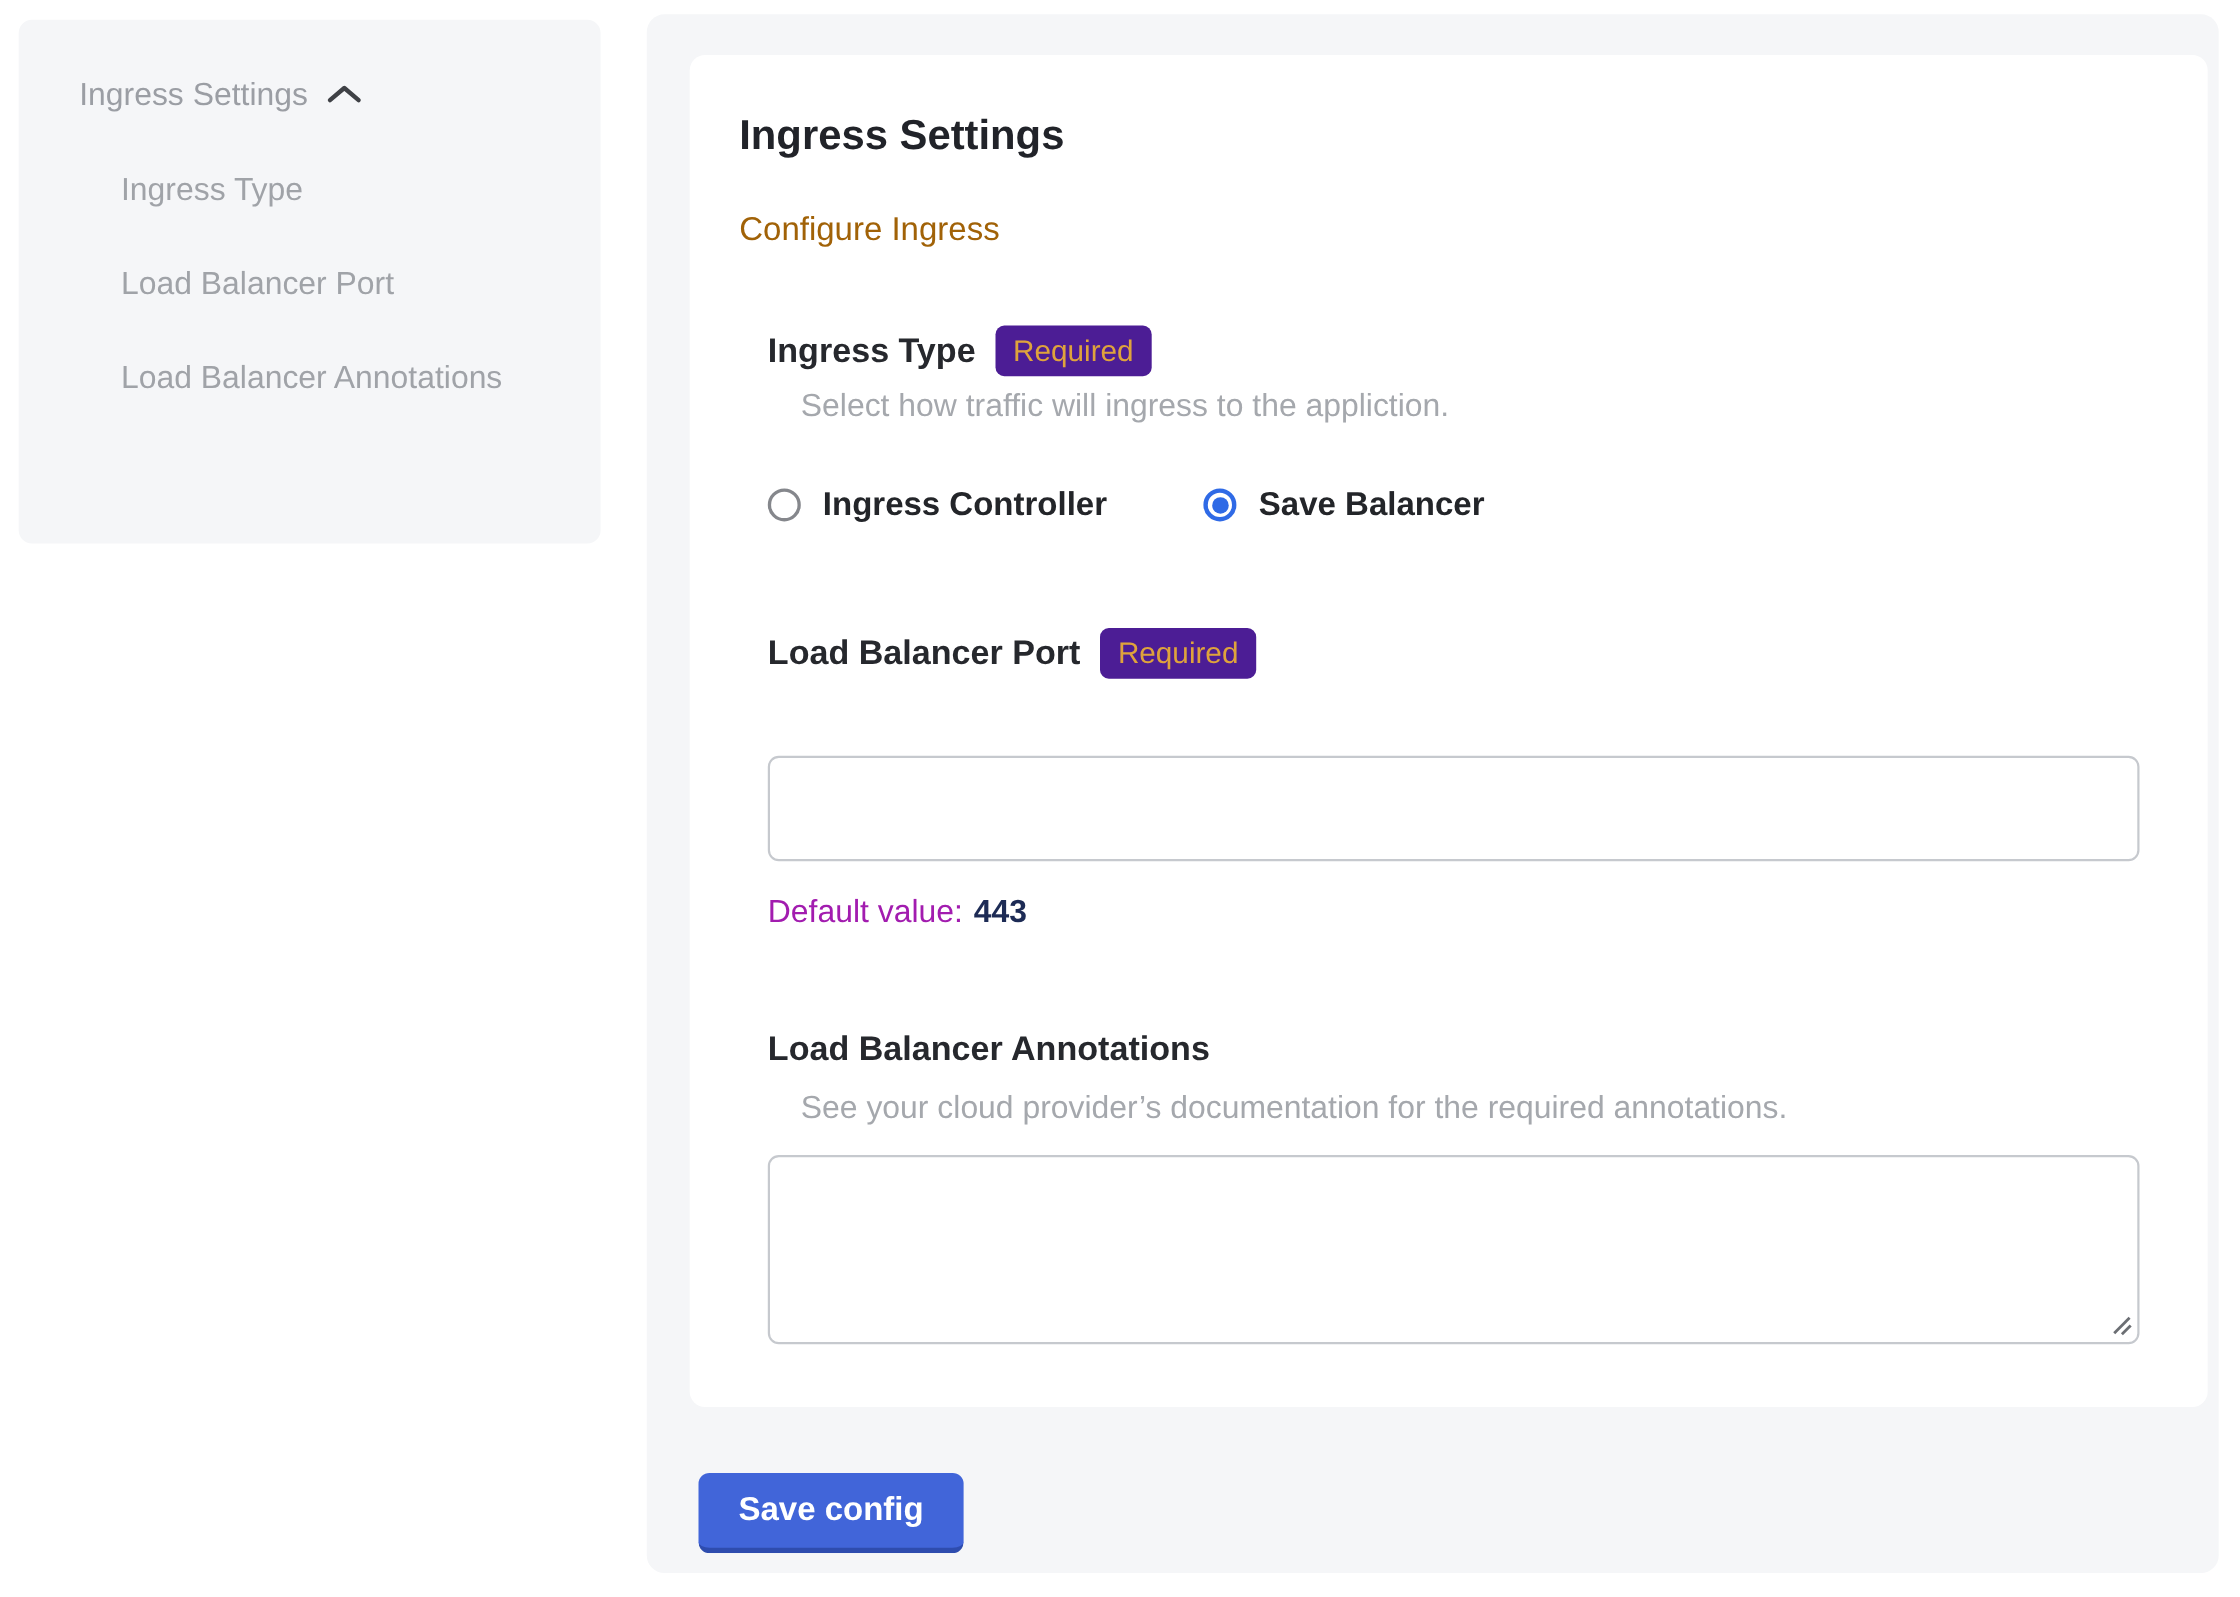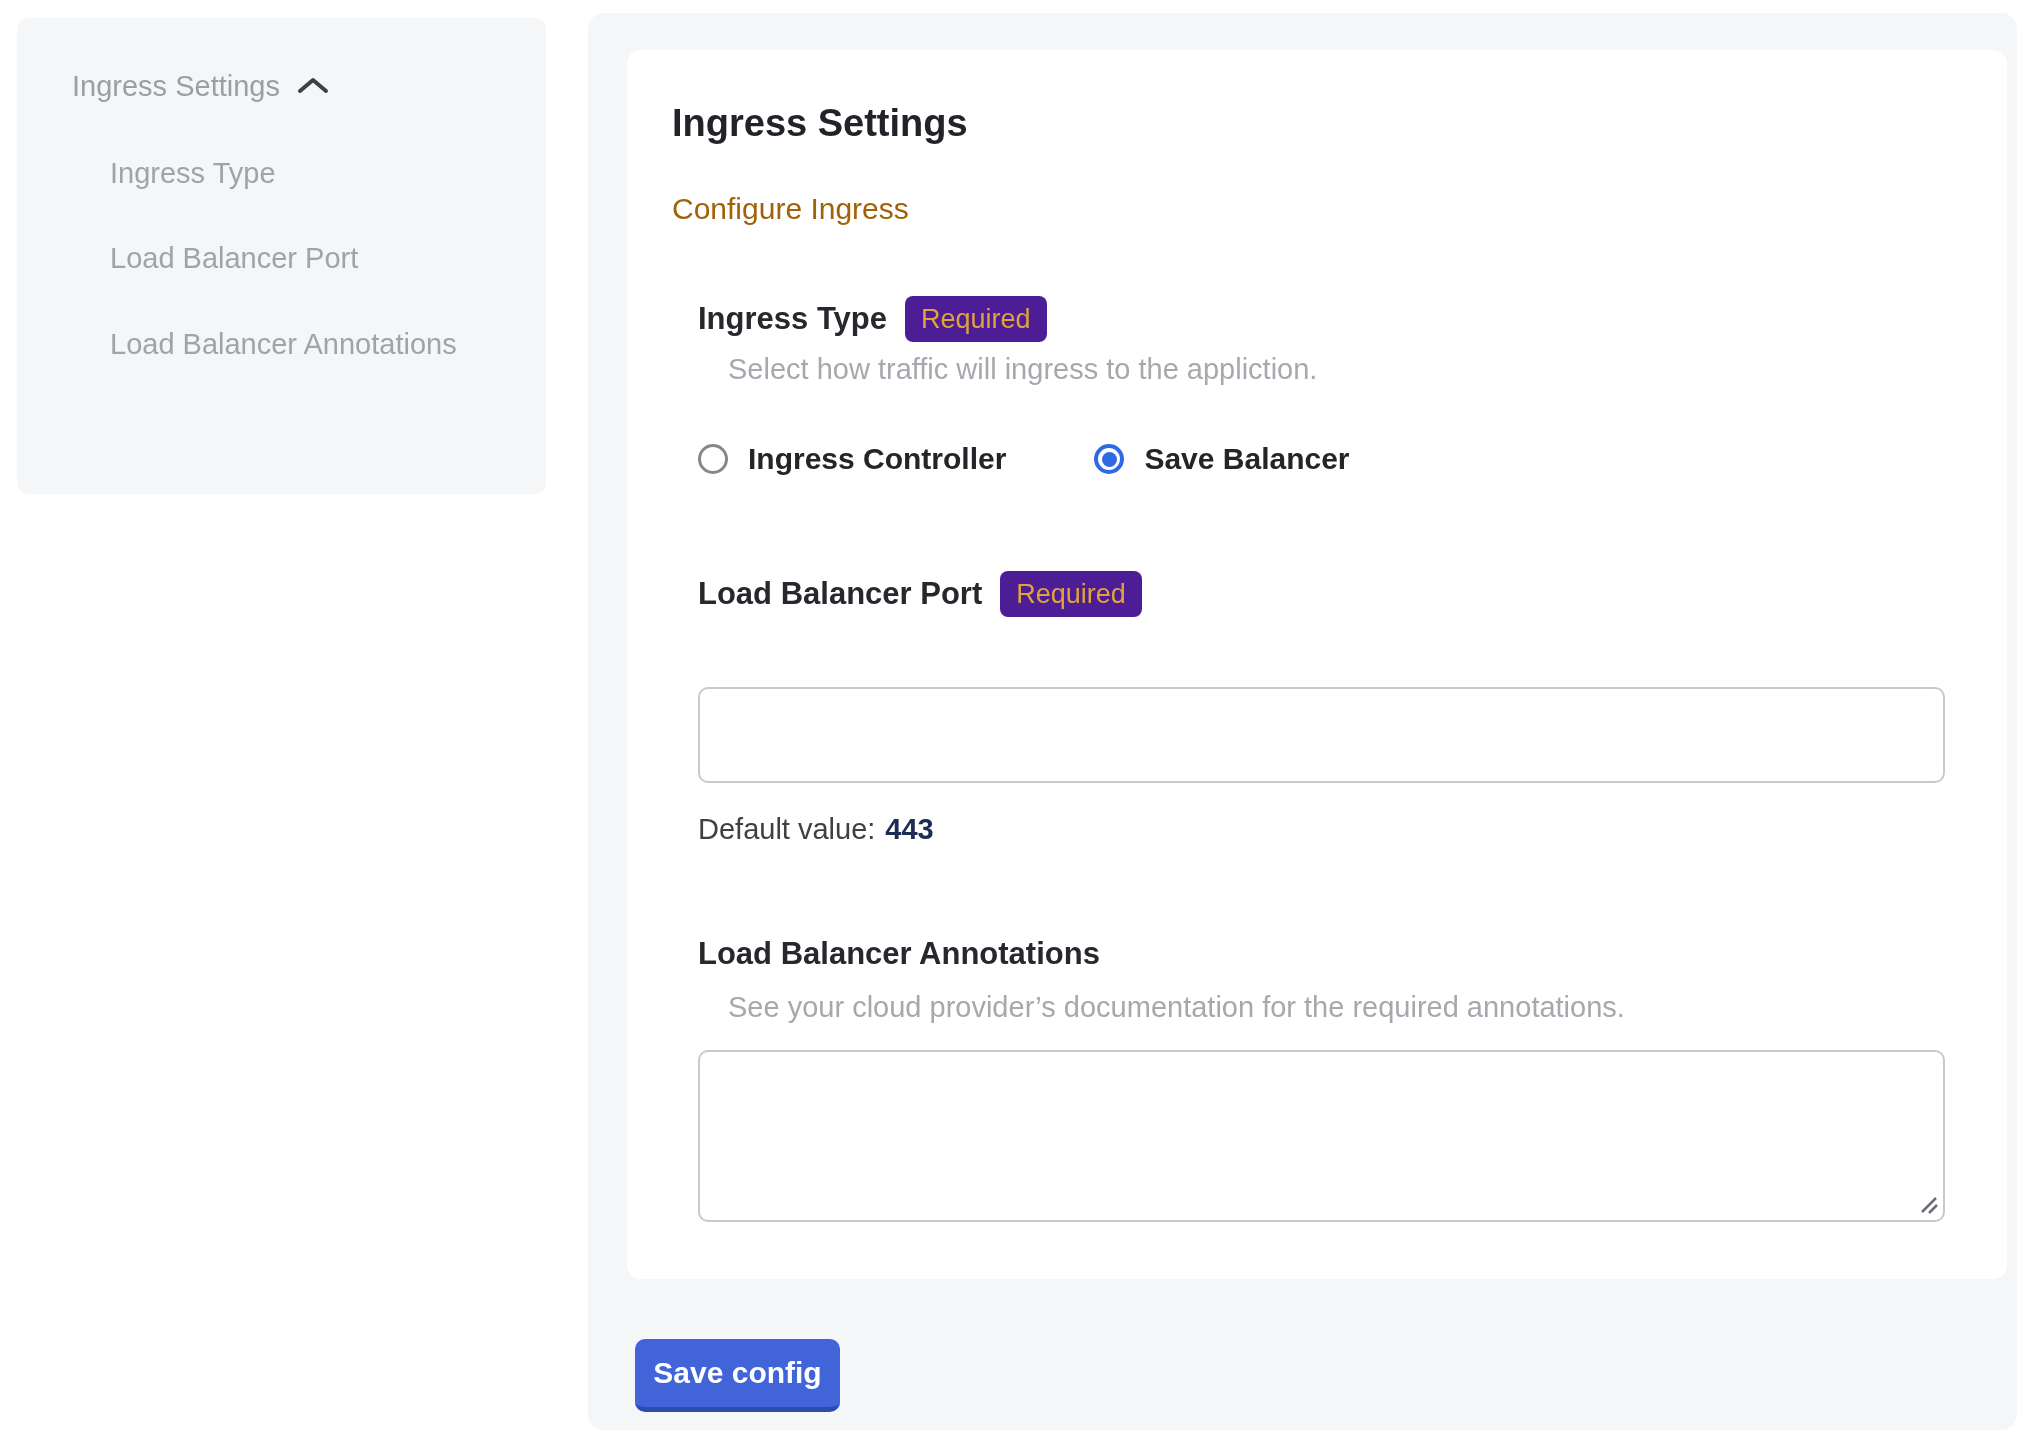--- a/index.html
+++ b/index.html
@@ -49,32 +49,32 @@
   .radio-circle.selected { border:4px solid #2f6ae6; display:flex;
                            align-items:center; justify-content:center; }
   .radio-dot { width:15px; height:15px; border-radius:50%; background:#2f6ae6; }
   .radio-label { font-size:30px; font-weight:600; color:#232529; }
 
   .text-input { position:absolute; left:71px; top:637px; width:1247px; height:96px;
                 border:2px solid #c6c9ce; border-radius:10px; background:#fff;
                 font-size:30px; padding:0 20px; color:#26282d; outline:none; }
 
   .default-line { position:absolute; left:71px; top:763px; font-size:29px; }
-  .default-label { color:#404040;margin-top:20px; }
+  .default-label { color:#a21caf;margin-top:20px; }
   .default-value { color:#1d2b55; font-weight:600; margin-left:10px; }
 
   .textarea-wrap { position:absolute; left:71px; top:1000px; width:1247px; height:172px; }
   .text-area { width:100%; height:100%; border:2px solid #c6c9ce; border-radius:10px;
                background:#fff; resize:none; font-size:30px; padding:14px 20px;
                color:#26282d; outline:none;
                font-family:"Liberation Sans","DejaVu Sans",sans-serif; }
   .resize-handle { position:absolute; right:5px; bottom:6px; width:24px; height:24px;
                    pointer-events:none; }
 
-  .save-btn { position:absolute; left:47px; top:1326px; width:205px; height:73px;
+  .save-btn { position:absolute; left:47px; top:1326px; width:241px; height:73px;
               background:#4165d9; border:none; border-bottom:5px solid #2e4cae;
               border-radius:10px; color:#ffffff; font-size:30px; font-weight:700;
               font-family:"Liberation Sans","DejaVu Sans",sans-serif; cursor:pointer; }
 </style>
 </head>
 <body>
 
 <nav class="sidebar">
   <div class="sidebar-header">
     <span class="label">Ingress Settings</span>

